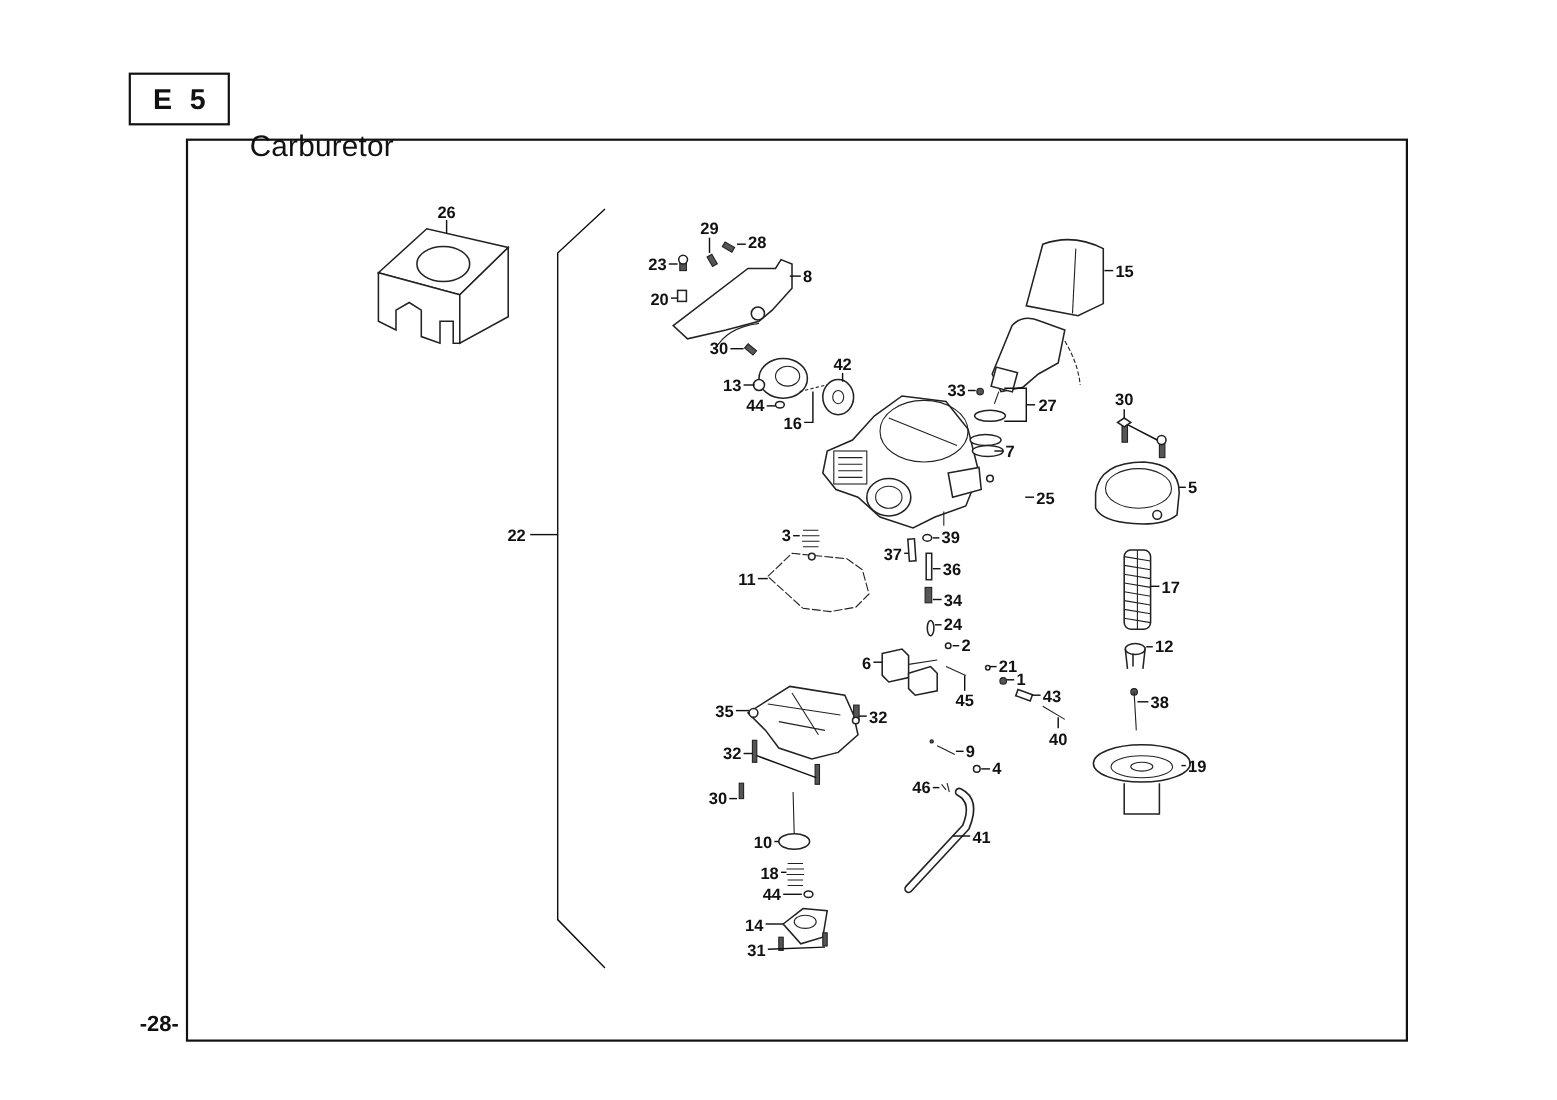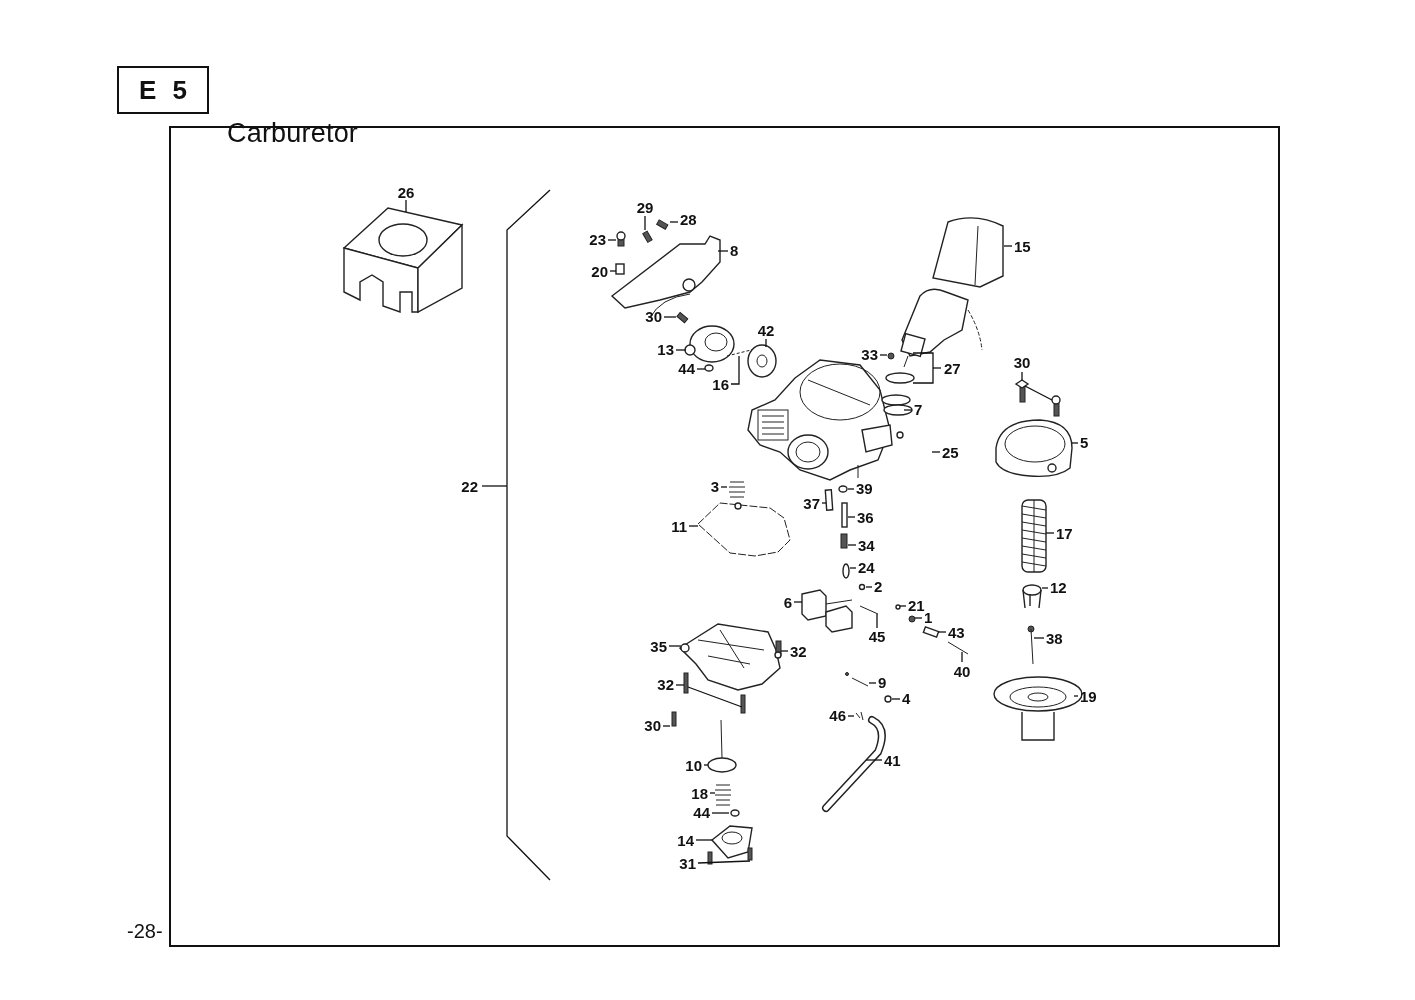--- a/index.html
+++ b/index.html
@@ -5,21 +5,21 @@
   html, body { margin: 0; padding: 0; background: #ffffff; }
   body { width: 1415px; height: 1000px; position: relative; overflow: hidden;
          font-family: "Liberation Sans", sans-serif; color: #111; }
   .section-box { position: absolute; left: 117px; top: 66px; width: 92px; height: 48px;
                  border: 2px solid #111; box-sizing: border-box; display: flex;
                  align-items: center; justify-content: space-around; padding: 0 12px;
                  font-weight: bold; font-size: 26px; }
   .page-title { position: absolute; left: 227px; top: 74px; font-weight: normal; font-size: 27px; letter-spacing: 0.2px; margin-top: 44px; }
   .frame { position: absolute; left: 169px; top: 126px; width: 1111px; height: 821px;
            border: 2px solid #111; box-sizing: border-box; }
-  .page-number { position: absolute; left: 127px; top: 920px; font-weight: normal; font-size: 20px; }
+  .page-number { position: absolute; left: 127px; top: 920px; font-weight: bold; font-size: 20px; }
   svg.diagram { position: absolute; left: 0; top: 0; }
   .callout { font-family: "Liberation Sans", sans-serif; font-weight: bold; font-size: 15px; fill: #111; }
   .leader { stroke: #111; stroke-width: 1.3; fill: none; }
   .part { stroke: #222; stroke-width: 1.4; fill: #fff; }
   .part-thin { stroke: #222; stroke-width: 1; fill: none; }
   .part-dark { stroke: #222; stroke-width: 1; fill: #555; }
 </style>
 </head>
 <body>
 

